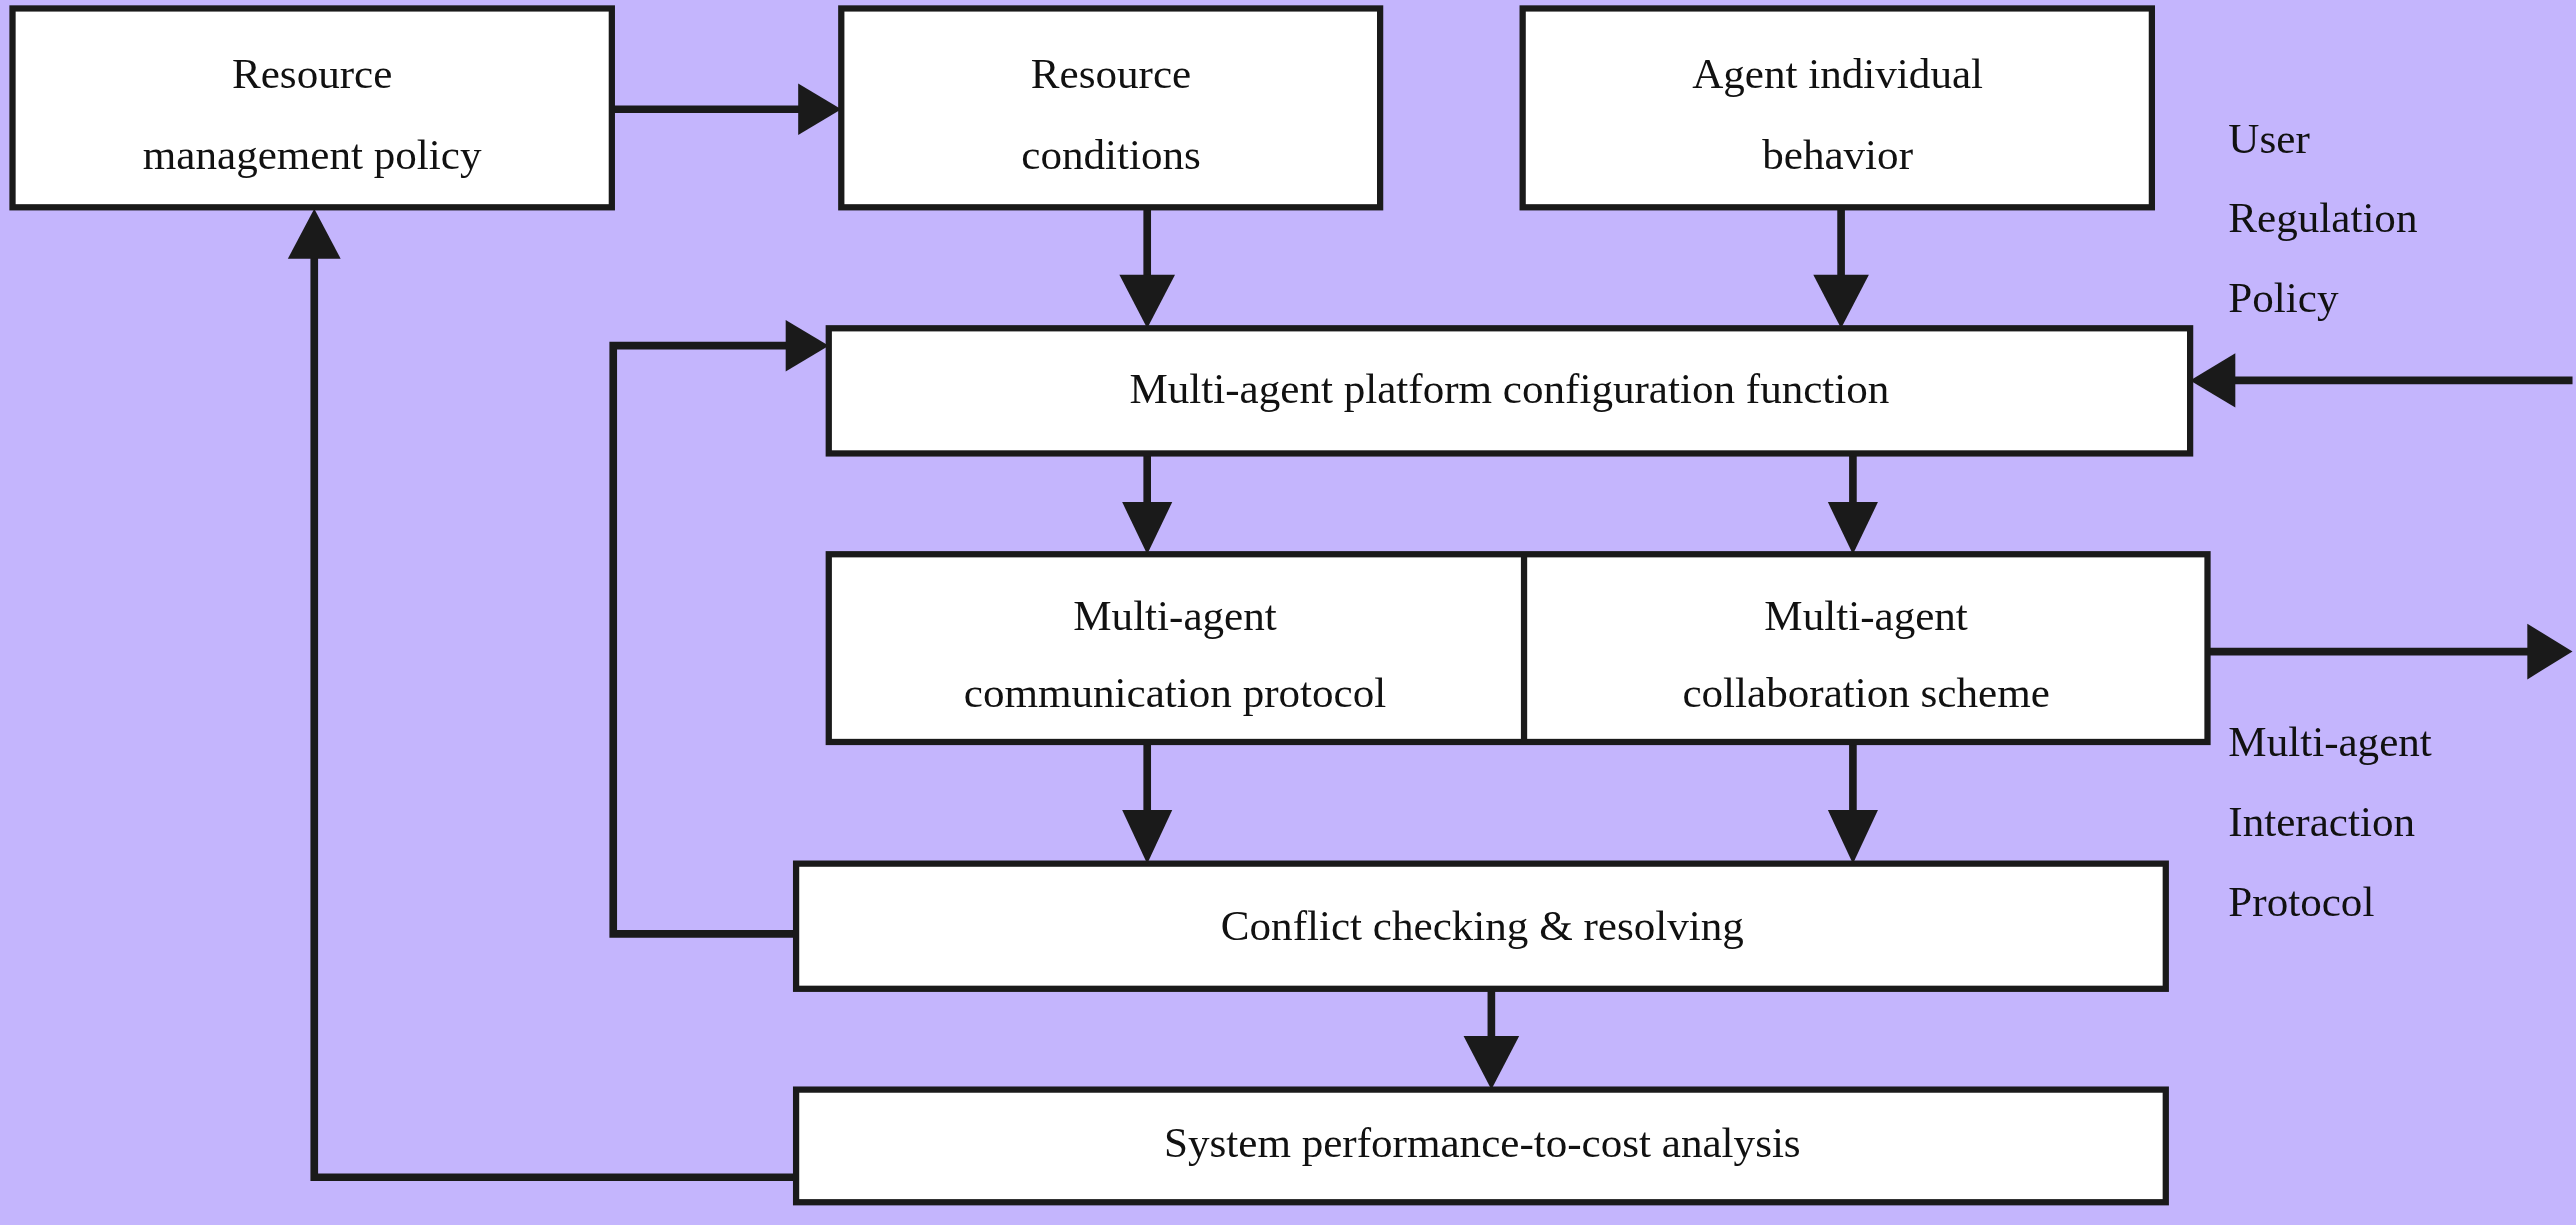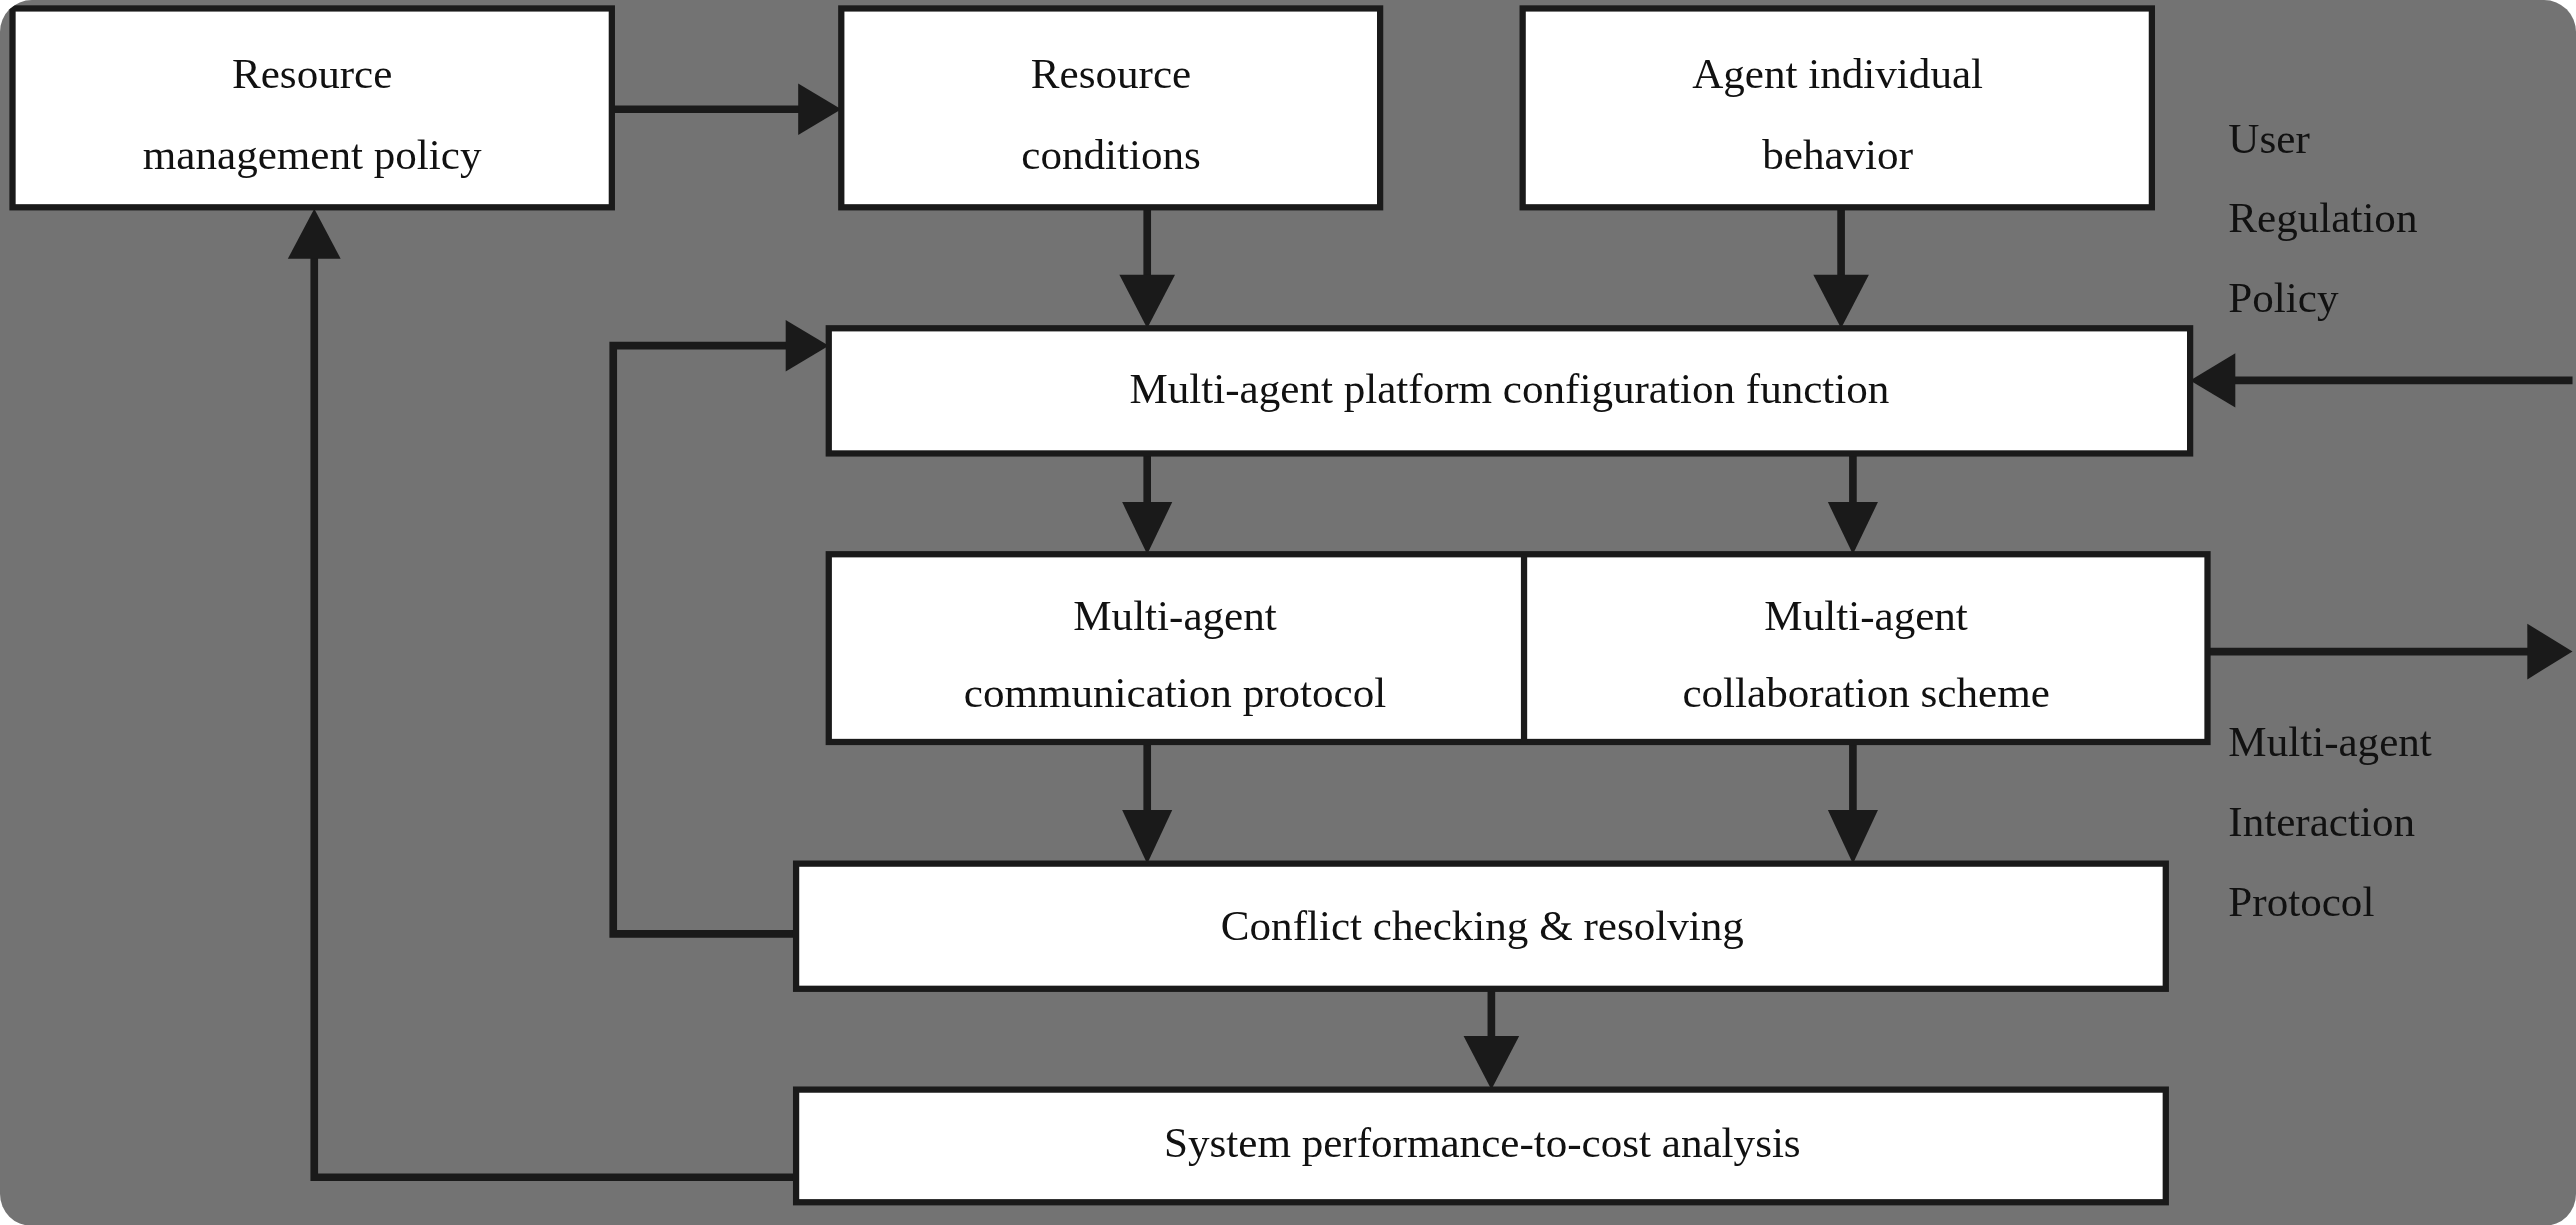--- a/index.html
+++ b/index.html
@@ -4,24 +4,23 @@
 <style>
   html, body {
     margin: 0;
     padding: 0;
     background: #ffffff;
   }
   #stage {
     position: relative;
     width: 2576px;
     height: 1226px;
-    background: #737373;
+    background: #c4b5fd;
     overflow: hidden;
     font-family: "Liberation Serif", "DejaVu Serif", serif;
-    border-radius: 32px;
   }
   svg#diagram {
     display: block;
     width: 2576px;
     height: 1226px;
   }
   .box-rect {
     fill: #ffffff;
     stroke: #1a1a1a;
     stroke-width: 9;

